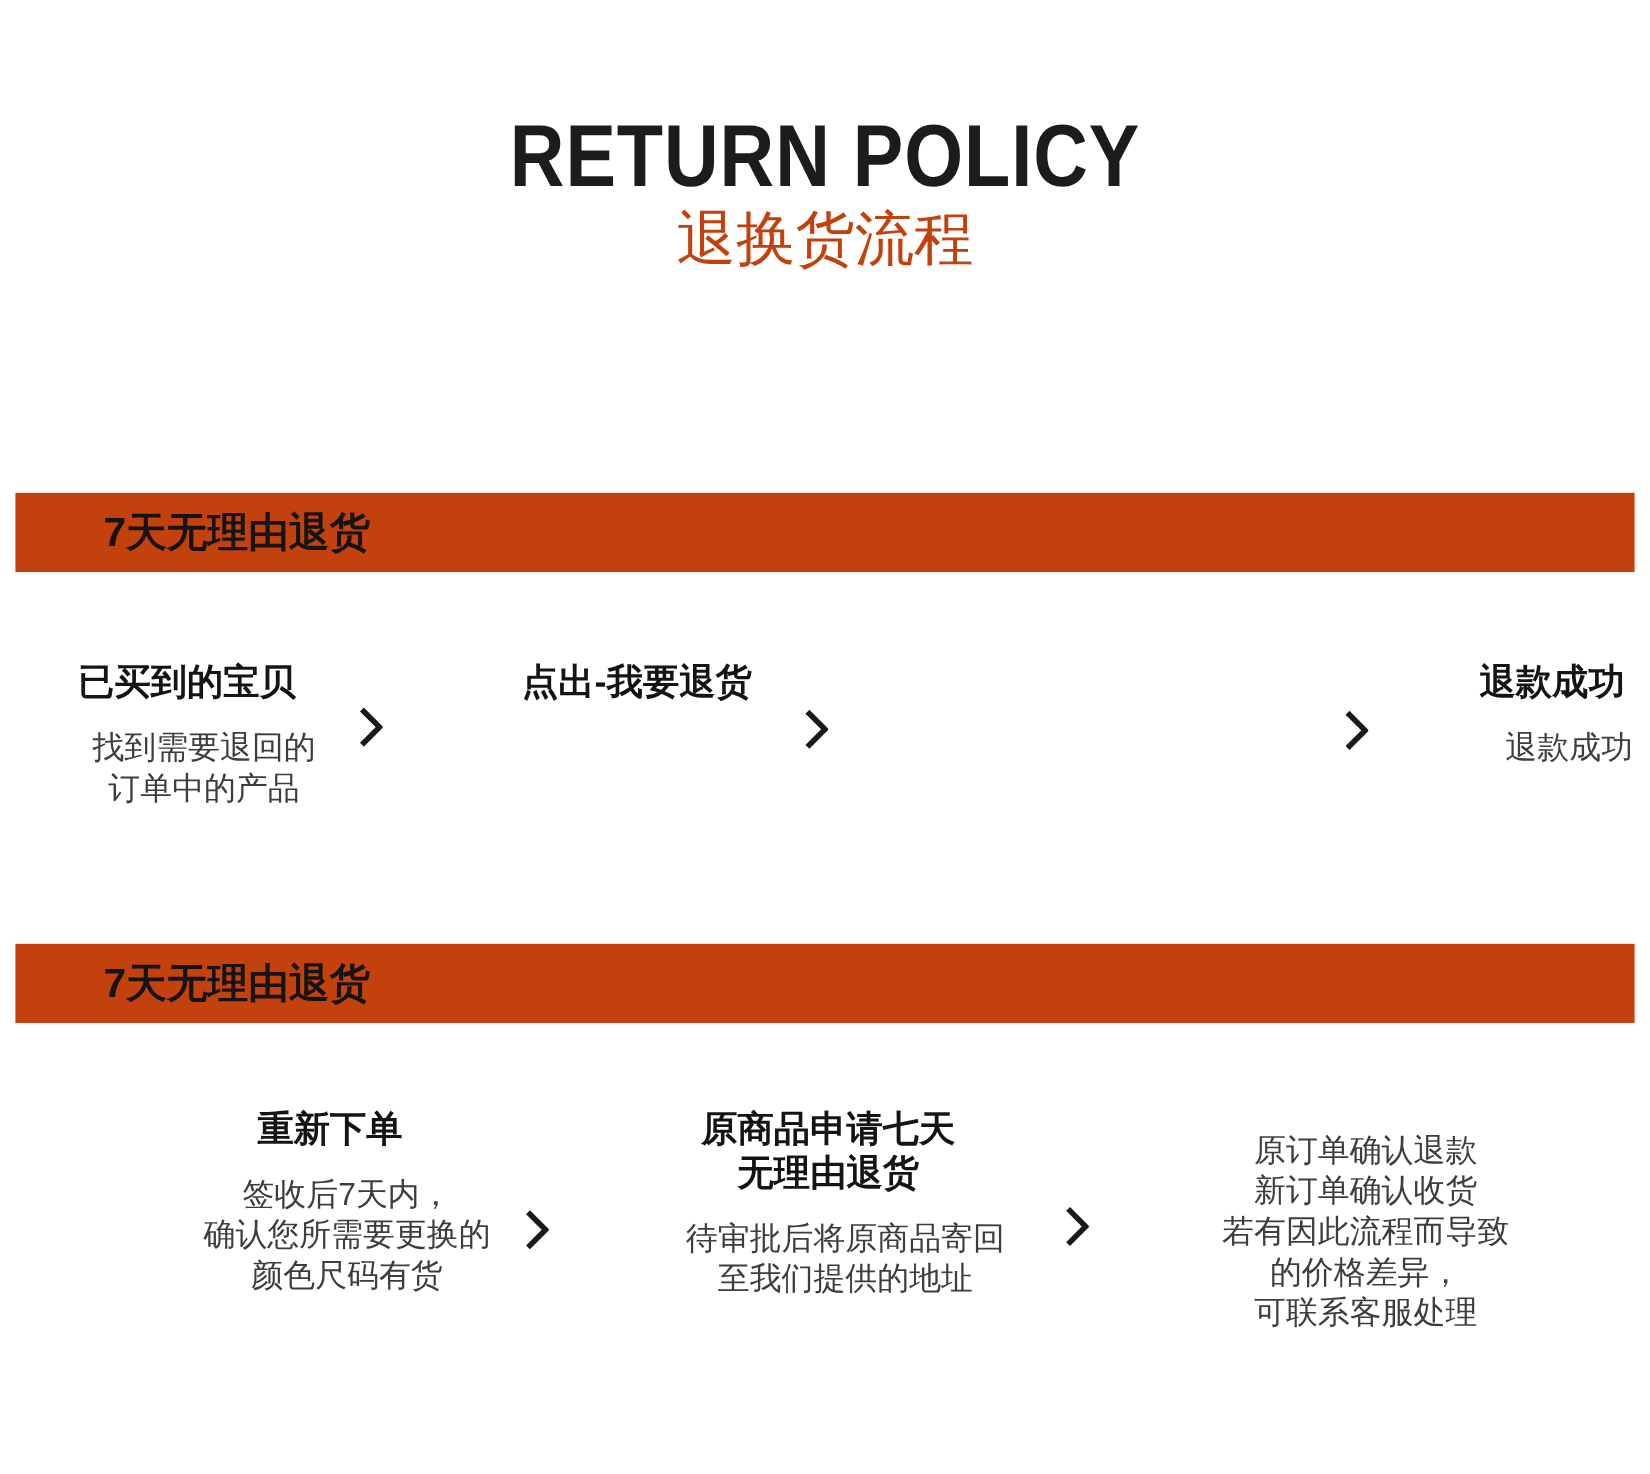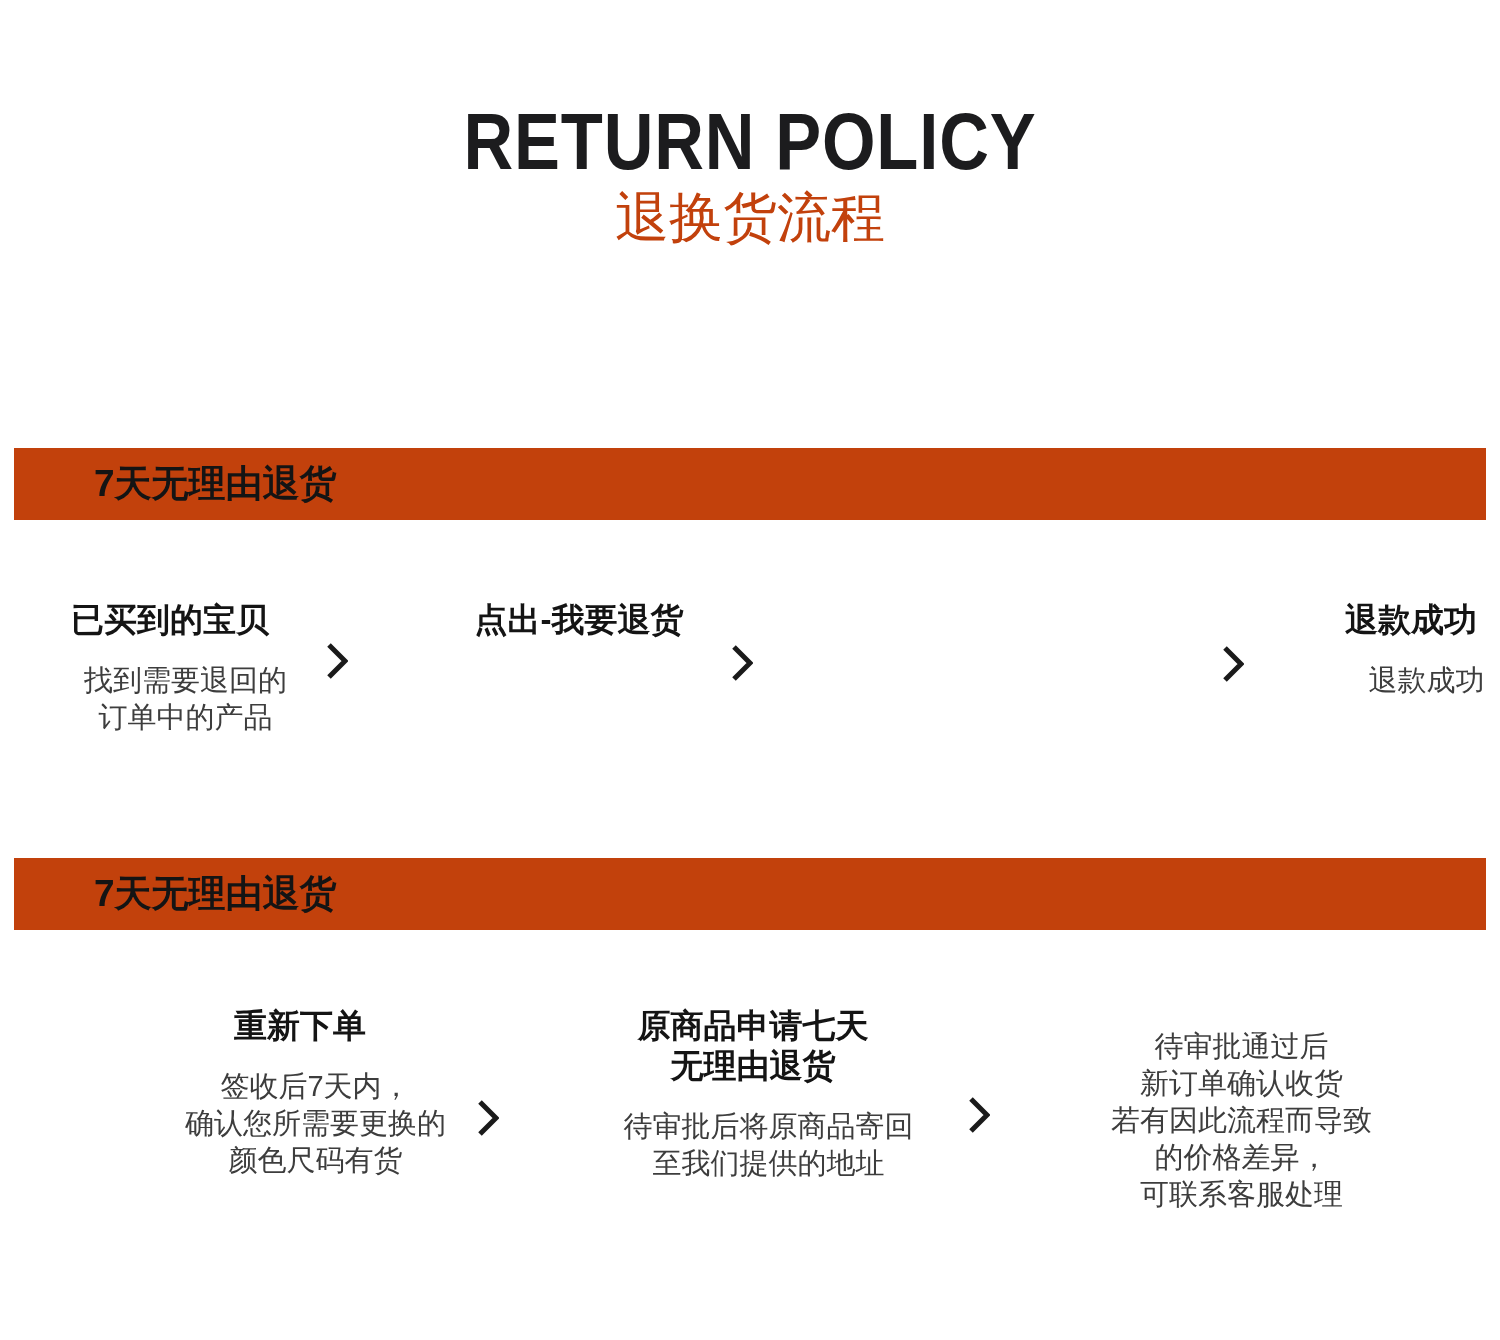--- a/index.html
+++ b/index.html
@@ -119,18 +119,18 @@
 无理由退货</div>
   <div class="step-desc">待审批后将原商品寄回
 至我们提供的地址</div>
 </div>
 <div class="chev a22">
   <svg width="22" height="36" viewBox="0 0 22 36">
       <polyline points="3,2 19,18 3,34" fill="none" stroke="#1a1a1a" stroke-width="5"></polyline>
     </svg>
 </div>
 <div class="step f2 f2s3">
-  <div class="step-desc">待审批通过后
+  <div class="step-desc">原订单确认退款
 新订单确认收货
 若有因此流程而导致
 的价格差异，
 可联系客服处理</div>
 </div>
 
 </body></html>

